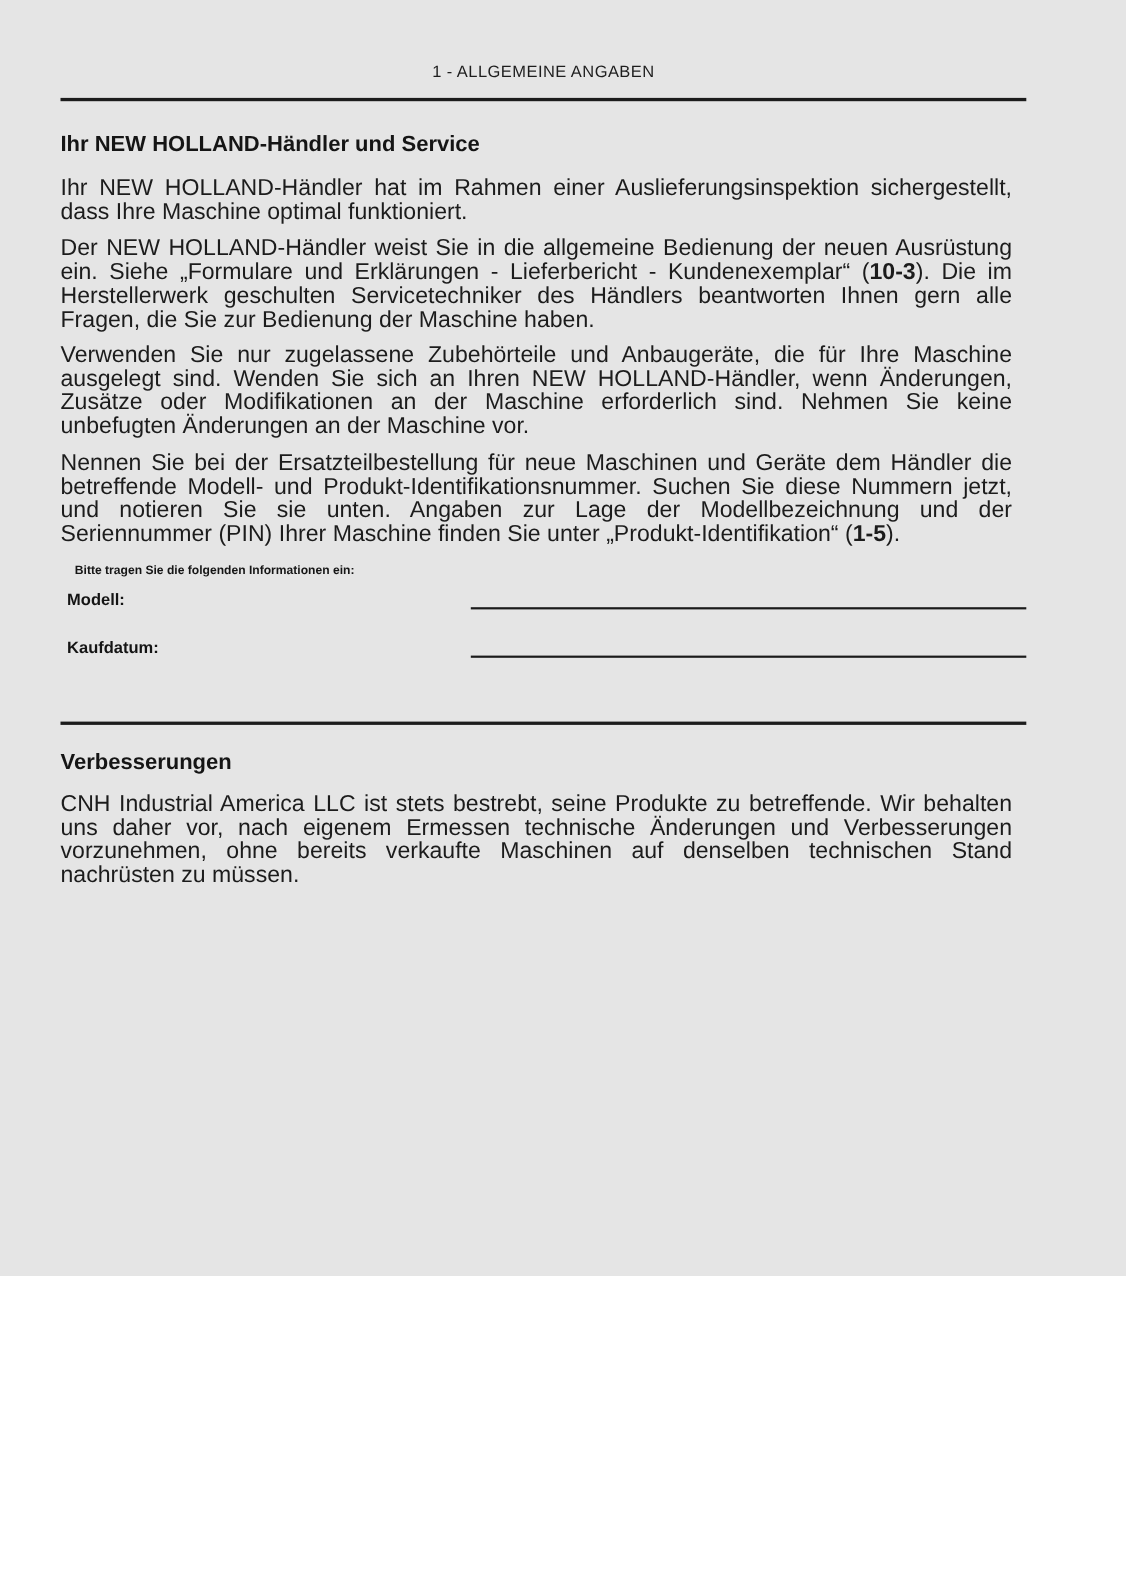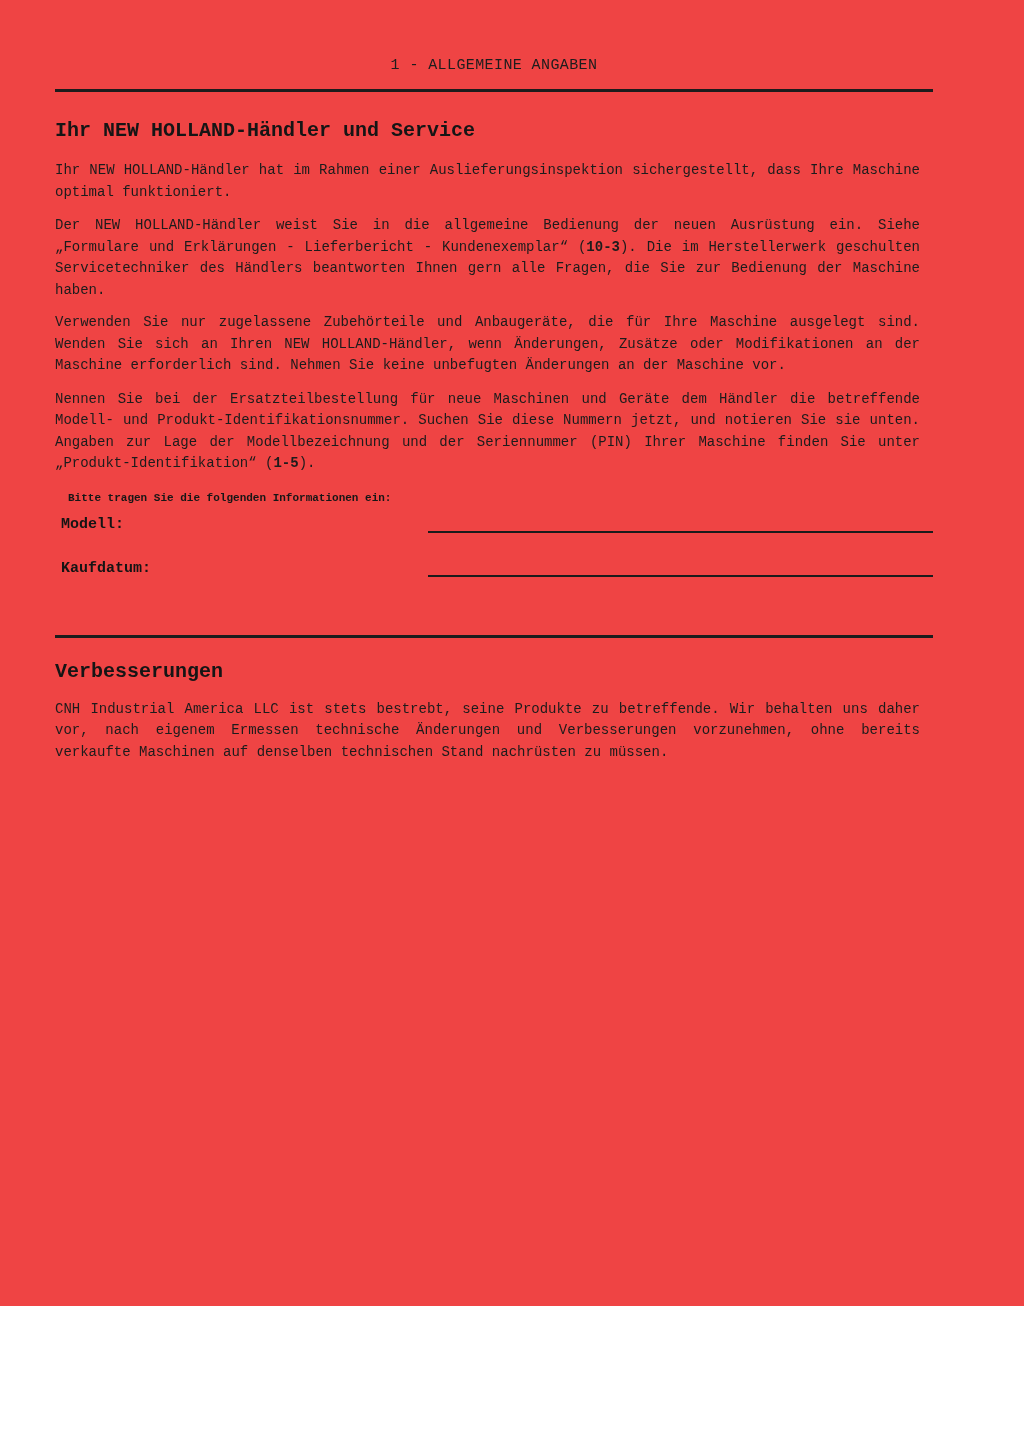--- a/index.html
+++ b/index.html
@@ -3,24 +3,24 @@
 <meta charset="utf-8">
 <style>
   html, body {
     margin: 0;
     padding: 0;
     background: #ffffff;
   }
   .page {
     position: relative;
     width: 1024px;
-    height: 1306px;
-    background: #ef4444;
+    height: 1160px;
+    background: #e5e5e5;
     color: #1a1a1a;
-    font-family: Liberation Mono, monospace;
+    font-family: Liberation Sans, sans-serif;
     overflow: hidden;
   }
   .content {
     position: absolute;
     left: 55px;
     right: 91px;
     top: 0;
   }
   .header-title {
     margin-top: 57px;
@@ -42,21 +42,21 @@
   h1.section-heading {
     font-size: 20px;
     line-height: 22px;
     font-weight: bold;
     margin: 28px 0 0 0;
     color: #151515;
   }
   h1.section-heading.second { margin-top: 23px; }
 
   p.body-par {
-    font-size: 14px;
+    font-size: 21px;
     line-height: 21.5px;
     text-align: justify;
     margin: 12px 13px 0 0;
     color: #1c1c1c;
   }
   p.first-par  { margin-top: 18px; }
   p.par-3      { margin-top: 11px; }
   p.last-par   { margin-top: 16px; }
   p.body-par b, p.body-par strong { font-weight: bold; }
 

